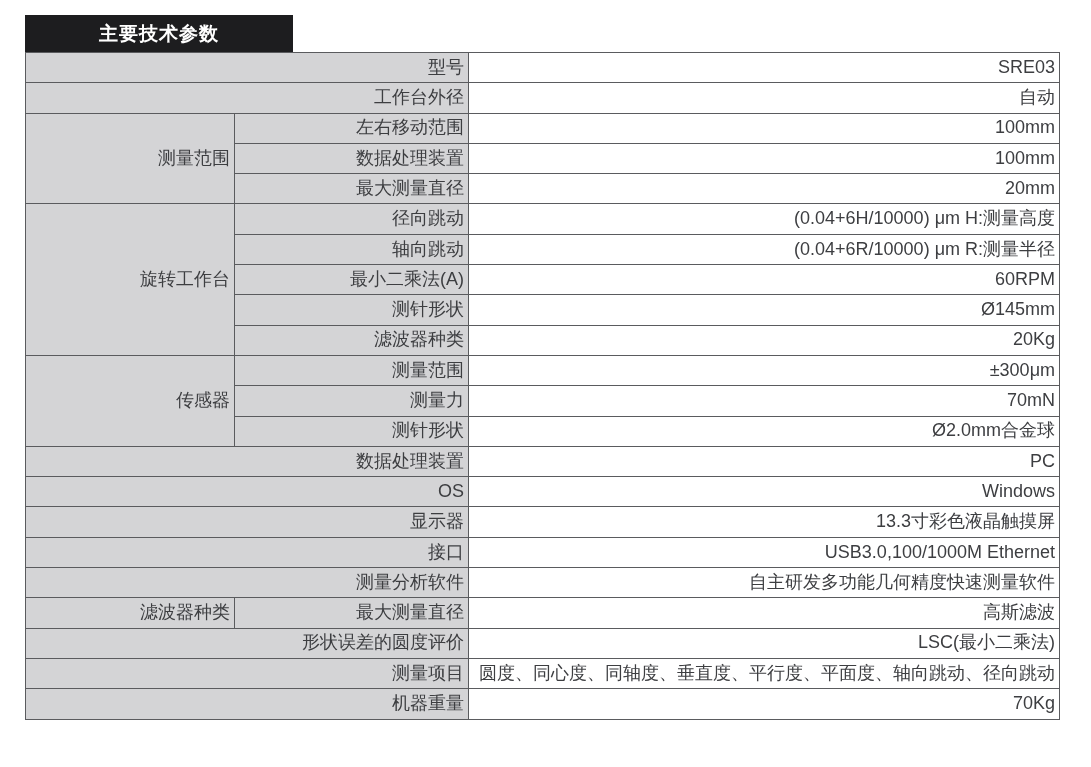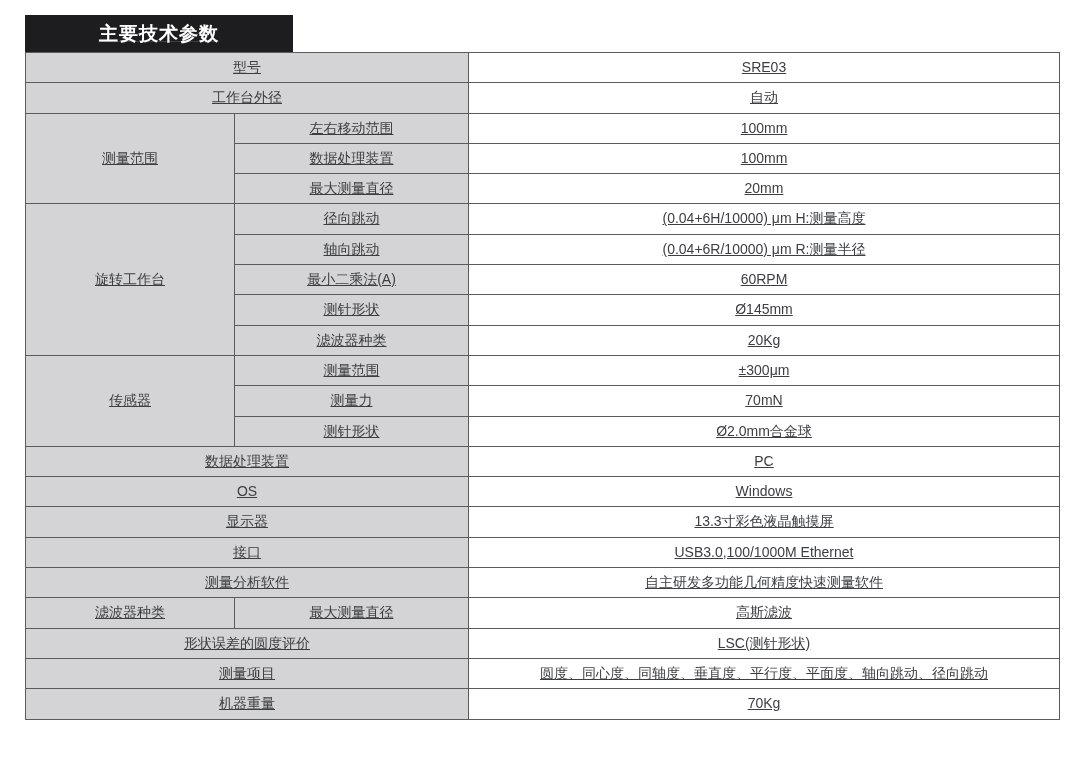--- a/index.html
+++ b/index.html
@@ -17,21 +17,20 @@
     width:1091px;
     height:767px;
     overflow:hidden;
   }
   .page{
     position:relative;
     padding:15px 0 0 25px;
     box-sizing:border-box;
     width:934px;
     height:767px;
-    text-decoration:underline;
   }
   .section-tab{
     width:268px;
     height:37px;
     background:var(--tab_bg);
     color:var(--tab_text);
     display:flex;
     align-items:center;
     justify-content:center;
     font-size:19px;
@@ -41,23 +40,23 @@
   }
   table.spec{
     border-collapse:collapse;
     table-layout:fixed;
     width:1034px;
   }
   table.spec td{
     border:1.5px solid var(--border);
     height:30.3px;
     padding:0 4px;
-    text-align:center;
+    text-align:right;
     vertical-align:middle;
-    font-size:14px;
+    font-size:18px;
     line-height:1.1;
     color:var(--text);
     overflow:hidden;
     white-space:nowrap;
     box-sizing:border-box;
   }
   table.spec td.label{background:var(--label_bg);}
   table.spec td.value{background:var(--value_bg);}
   col.c1{width:209px;}
   col.c2{width:234px;}
@@ -152,21 +151,21 @@
           <td class="label" colspan="2">测量分析软件</td>
           <td class="value">自主研发多功能几何精度快速测量软件</td>
         </tr>
         <tr>
           <td class="label" rowspan="1">滤波器种类</td>
           <td class="label">最大测量直径</td>
           <td class="value">高斯滤波</td>
         </tr>
         <tr>
           <td class="label" colspan="2">形状误差的圆度评价</td>
-          <td class="value">LSC(测针形状)</td>
+          <td class="value">LSC(最小二乘法)</td>
         </tr>
         <tr>
           <td class="label" colspan="2">测量项目</td>
           <td class="value">圆度、同心度、同轴度、垂直度、平行度、平面度、轴向跳动、径向跳动</td>
         </tr>
         <tr>
           <td class="label" colspan="2">机器重量</td>
           <td class="value">70Kg</td>
         </tr>
       </tbody>

